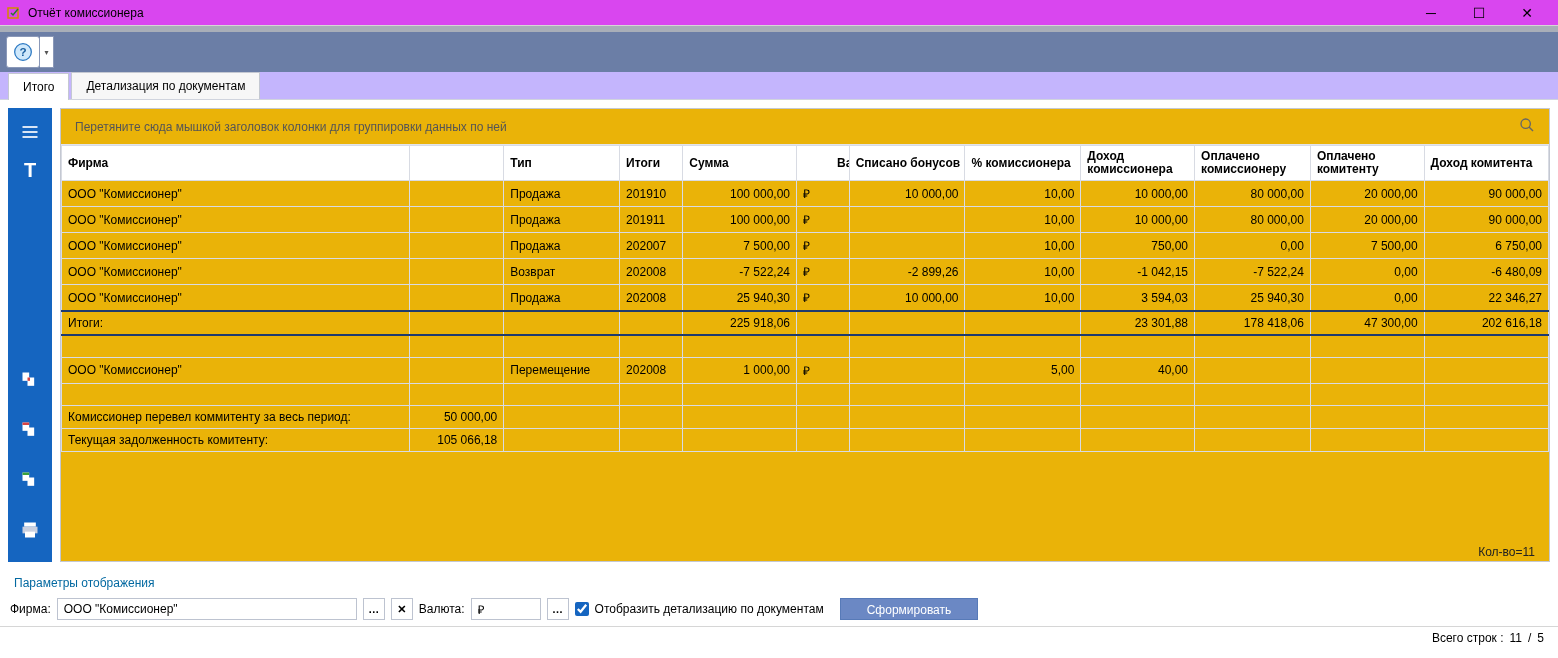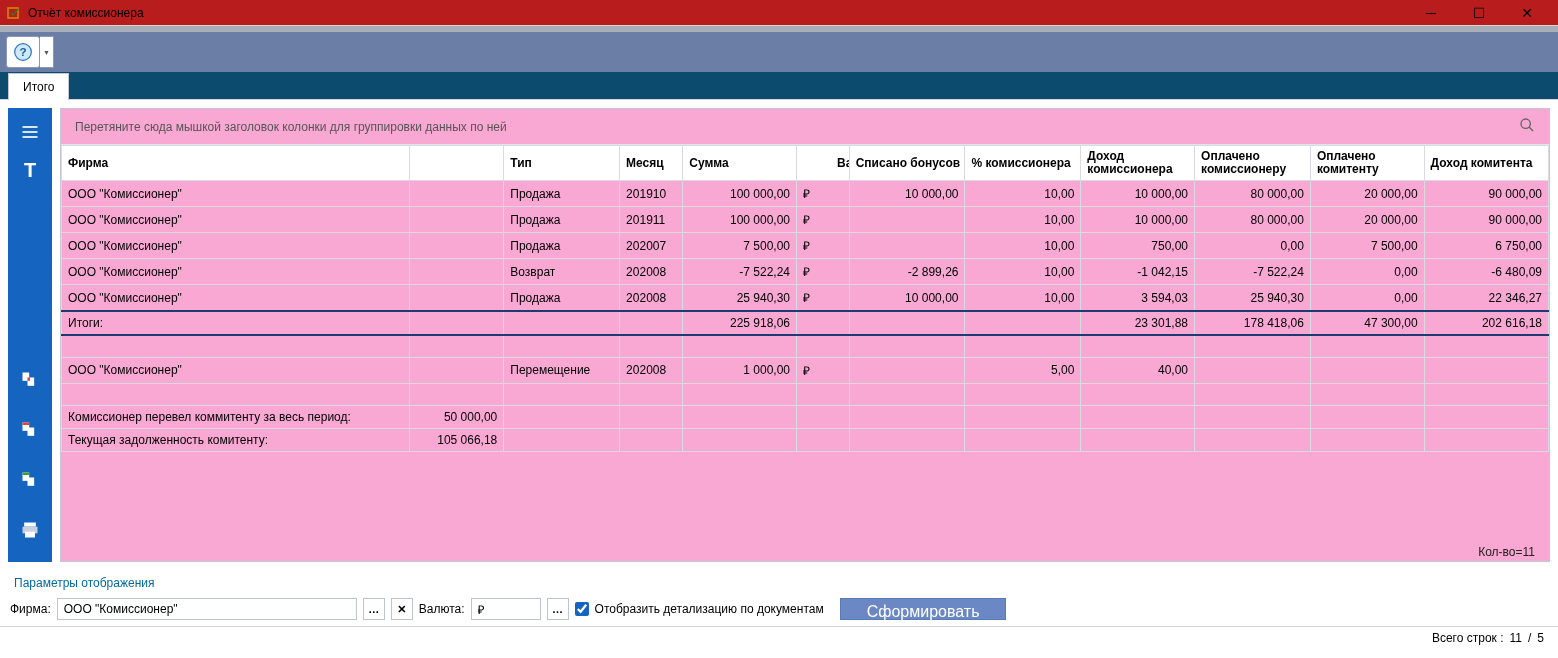--- a/index.html
+++ b/index.html
@@ -1,44 +1,44 @@
 <!DOCTYPE html>
 <html><head>
 <meta charset="utf-8">
 <style>
 * { box-sizing: border-box; margin: 0; padding: 0; }
 body { font-family: "Segoe UI", Tahoma, sans-serif; font-size: 12px; background: #fff; overflow: hidden; }
 
-.titlebar { height: 26px; display: flex; align-items: center; padding: 0 6px; background: #b91c1c; border-bottom: 1px solid #d6d6d6; }
+.titlebar { height: 26px; display: flex; align-items: center; padding: 0 6px; background: #d946ef; border-bottom: 1px solid #d6d6d6; }
 .titlebar .app-icon { width: 16px; height: 16px; margin-right: 6px; }
 .titlebar .title { flex: 1; font-size: 12px; }
 .titlebar .win-btns { display: flex; gap: 18px; margin-right: 10px; }
 .titlebar .win-btn { width: 30px; height: 20px; display: flex; align-items: center; justify-content: center; cursor: pointer; font-size: 14px; }
 
 .top-gutter { height: 6px; background: #a8aeb8; }
 
 .toolbar { height: 40px; background: #6b7ea6; display: flex; align-items: center; padding: 4px 6px; }
 .help-btn { width: 34px; height: 32px; background: #fff; border: 1px solid #8a98b8; border-radius: 3px; display: flex; align-items: center; justify-content: center; cursor: pointer; }
 .help-btn svg { width: 20px; height: 20px; }
 .dropdown-toggle { width: 14px; height: 32px; border: 1px solid #8a98b8; border-left: none; background: #fff; display: flex; align-items: center; justify-content: center; font-size: 8px; color: #555; cursor: pointer; }
 
-.tabs { display: flex; padding: 0 8px; background: #0c4a6e; border-bottom: 1px solid #d0d4de; }
+.tabs { display: flex; padding: 0 8px; background: #c4b5fd; border-bottom: 1px solid #d0d4de; }
 .tab { padding: 6px 14px; border: 1px solid #c4c8d2; border-bottom: none; margin-right: 2px; cursor: pointer; font-size: 12px; background: #f7f7f7; }
 .tab.active { background: #fff; font-weight: normal; position: relative; top: 1px; }
 
 .content { display: flex; height: 470px; padding: 8px; gap: 8px; }
 
 .side-rail { width: 44px; background: #1565c0; display: flex; flex-direction: column; align-items: center; padding-top: 6px; }
 .rail-btn { width: 36px; height: 36px; display: flex; align-items: center; justify-content: center; color: #fff; cursor: pointer; margin-bottom: 4px; border-radius: 2px; }
 .rail-btn.top { margin-bottom: 2px; }
 .rail-btn svg { width: 20px; height: 20px; }
 .rail-spacer { flex: 1; }
 .rail-btn.ex { margin-bottom: 14px; }
 
-.grid-area { flex: 1; border: 1px solid #c4c8d2; display: flex; flex-direction: column; background: #f9a8d4; }
+.grid-area { flex: 1; border: 1px solid #c4c8d2; display: flex; flex-direction: column; background: #eab308; }
 .group-bar { height: 36px; display: flex; align-items: center; padding: 0 14px; border-bottom: 1px solid #e2e4ea; color: #555; }
 .group-bar-text { flex: 1; }
 .search-ico { color: #888; cursor: pointer; }
 
 .table-wrap { flex: 1; overflow: auto; position: relative; }
 table { width: 100%; border-collapse: collapse; table-layout: fixed; }
 th, td { border: 1px solid #d8dbe3; padding: 4px 6px; font-size: 12px; height: 22px; white-space: nowrap; overflow: hidden; }
 th { text-align: left; font-weight: bold; background: #fff; }
 td.num { text-align: right; }
 tr.totals td { border-top: 2px solid #1e3a6e; border-bottom: 2px solid #1e3a6e; }
@@ -59,21 +59,21 @@
 .col-inc2 { width: 118px; }
 
 .params-label { padding: 6px 14px 2px; font-size: 12px; color: #0369a1; }
 .params-bar { height: 34px; display: flex; align-items: center; padding: 4px 10px; gap: 6px; }
 .plabel { font-size: 12px; }
 .pinput { border: 1px solid #bdc3d0; background: #fff; height: 22px; padding: 2px 6px; font-size: 12px; }
 .pinput.firm { width: 300px; }
 .pinput.cur { width: 70px; }
 .pbtn-sm { width: 22px; height: 22px; border: 1px solid #bdc3d0; background: #fff; display: flex; align-items: center; justify-content: center; font-size: 11px; cursor: pointer; font-weight: bold; }
 .pcheck { width: 14px; height: 14px; accent-color: #1565c0; }
-.btn-primary { background: #6b88c4; color: #fff; border: 1px solid #577ab8; padding: 4px 26px; font-size: 16px; cursor: pointer; height: 22px; }
+.btn-primary { background: #6b88c4; color: #fff; border: 1px solid #577ab8; padding: 4px 26px; font-size: 12px; cursor: pointer; height: 22px; }
 
 .statusbar { height: 22px; border-top: 1px solid #d6d6d6; display: flex; align-items: center; justify-content: flex-end; padding: 0 14px; font-size: 12px; gap: 6px; }
 </style>
 </head>
 <body>
 
 <div class="titlebar">
   <span class="app-icon">
     <svg viewBox="0 0 16 16">
         <rect x="2" y="3" width="10" height="10" fill="none" stroke="#d48a00" stroke-width="1.5"></rect>
@@ -95,20 +95,21 @@
     <svg viewBox="0 0 24 24">
         <circle cx="12" cy="12" r="10" fill="#cfe8fb" stroke="#2b78c2" stroke-width="1.5"></circle>
         <text x="12" y="17" text-anchor="middle" font-size="14" font-weight="bold" fill="#1a5fa0">?</text>
       </svg>
   </div>
   <div class="dropdown-toggle">▾</div>
 </div>
 
 <div class="tabs">
   <div class="tab active">Итого</div>
+  <div class="tab">Детализация по документам</div>
 </div>
 
 <div class="content">
   <div class="side-rail">
     <div class="rail-btn top">
       <svg viewBox="0 0 24 24" fill="#fff">
           <rect x="3" y="5" width="18" height="2"></rect>
           <rect x="3" y="11" width="18" height="2"></rect>
           <rect x="3" y="17" width="18" height="2"></rect>
         </svg>
@@ -172,21 +173,21 @@
           <col class="col-inc">
             <col class="col-paid1">
             <col class="col-paid2">
             <col class="col-inc2">
         </colgroup>
         <thead>
           <tr>
             <th>Фирма</th>
             <th></th>
             <th>Тип</th>
-            <th>Месяц</th>
+            <th>Итоги</th>
             <th>Сумма</th>
             <th style="white-space:normal;line-height:1.1;padding-left:40px;">Валюта</th>
             <th>Списано бонусов</th>
             <th>% комиссионера</th>
             <th style="white-space:normal;line-height:1.1;">Доход комиссионера</th>
             <th style="white-space:normal;line-height:1.1;">Оплачено комиссионеру</th>
             <th style="white-space:normal;line-height:1.1;">Оплачено комитенту</th>
             <th>Доход комитента</th>
           </tr>
         </thead>

